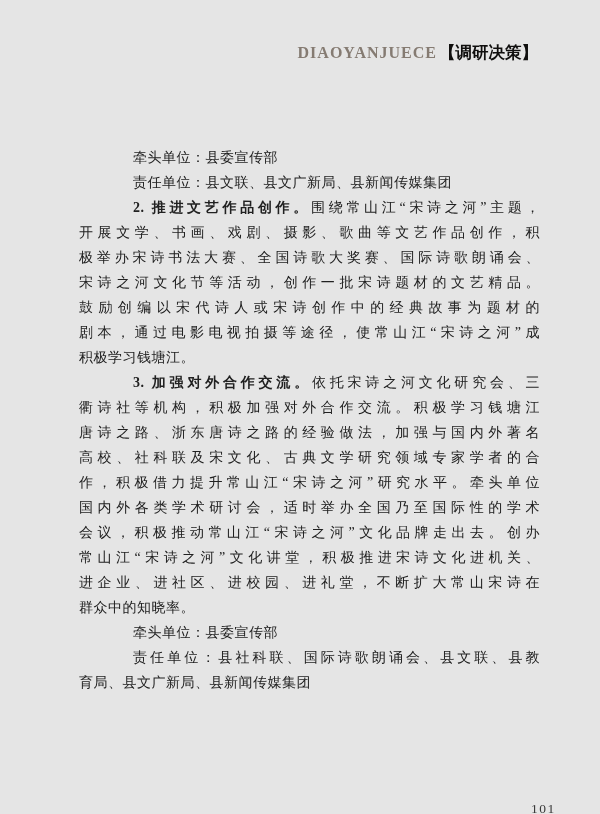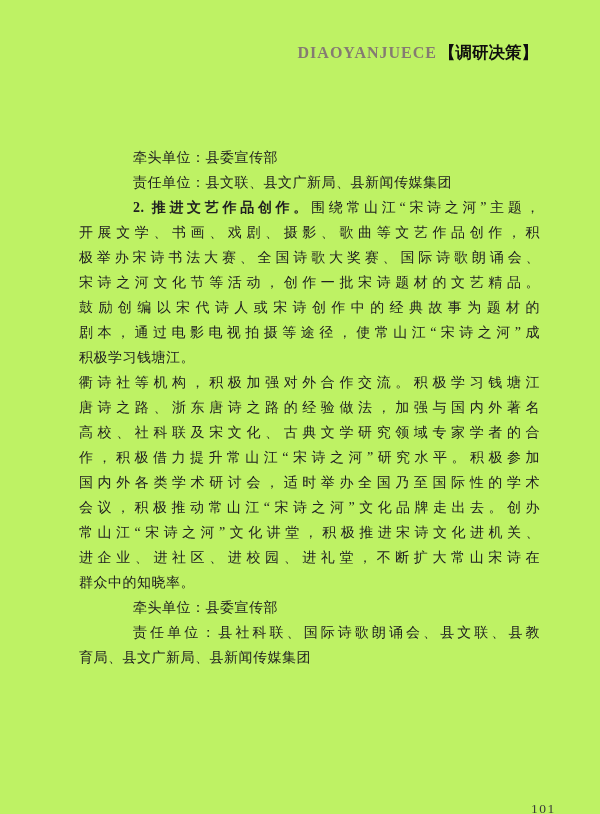--- a/index.html
+++ b/index.html
@@ -4,21 +4,21 @@
 <style>
   html, body {
     margin: 0;
     padding: 0;
     background: #ffffff;
   }
   .page {
     position: relative;
     width: 600px;
     height: 814px;
-    background: #bef264;
+    background: #e5e5e5;
     overflow: hidden;
     font-family: "Liberation Serif", "DejaVu Serif", serif;
   }
   .header {
     position: absolute;
     top: 43px;
     right: 62px;
     white-space: nowrap;
     font-weight: bold;
     font-size: 16px;
@@ -82,24 +82,25 @@
   <div class="body-text">
       <div class="line indent"><span>牵头单位：县委宣传部</span></div>
       <div class="line indent"><span>责任单位：县文联、县文广新局、县新闻传媒集团</span></div>
       <div class="line indent just"><span class="b">2. 推进文艺作品创作。</span><span>围绕常山江“宋诗之河”主题，</span></div>
       <div class="line just"><span>开展文学、书画、戏剧、摄影、歌曲等文艺作品创作，积</span></div>
       <div class="line just"><span>极举办宋诗书法大赛、全国诗歌大奖赛、国际诗歌朗诵会、</span></div>
       <div class="line just"><span>宋诗之河文化节等活动，创作一批宋诗题材的文艺精品。</span></div>
       <div class="line just"><span>鼓励创编以宋代诗人或宋诗创作中的经典故事为题材的</span></div>
       <div class="line just"><span>剧本，通过电影电视拍摄等途径，使常山江“宋诗之河”成</span></div>
       <div class="line"><span>积极学习钱塘江。</span></div>
+      <div class="line indent just"><span class="b">3. 加强对外合作交流。</span><span>依托宋诗之河文化研究会、三</span></div>
       <div class="line just"><span>衢诗社等机构，积极加强对外合作交流。积极学习钱塘江</span></div>
       <div class="line just"><span>唐诗之路、浙东唐诗之路的经验做法，加强与国内外著名</span></div>
       <div class="line just"><span>高校、社科联及宋文化、古典文学研究领域专家学者的合</span></div>
-      <div class="line just"><span>作，积极借力提升常山江“宋诗之河”研究水平。积极参加</span></div>
+      <div class="line just"><span>作，积极借力提升常山江“宋诗之河”研究水平。牵头单位</span></div>
       <div class="line just"><span>国内外各类学术研讨会，适时举办全国乃至国际性的学术</span></div>
       <div class="line just"><span>会议，积极推动常山江“宋诗之河”文化品牌走出去。创办</span></div>
       <div class="line just"><span>常山江“宋诗之河”文化讲堂，积极推进宋诗文化进机关、</span></div>
       <div class="line just"><span>进企业、进社区、进校园、进礼堂，不断扩大常山宋诗在</span></div>
       <div class="line"><span>群众中的知晓率。</span></div>
       <div class="line indent"><span>牵头单位：县委宣传部</span></div>
       <div class="line indent just"><span>责任单位：县社科联、国际诗歌朗诵会、县文联、县教</span></div>
       <div class="line"><span>育局、县文广新局、县新闻传媒集团</span></div>
     </div>
 

